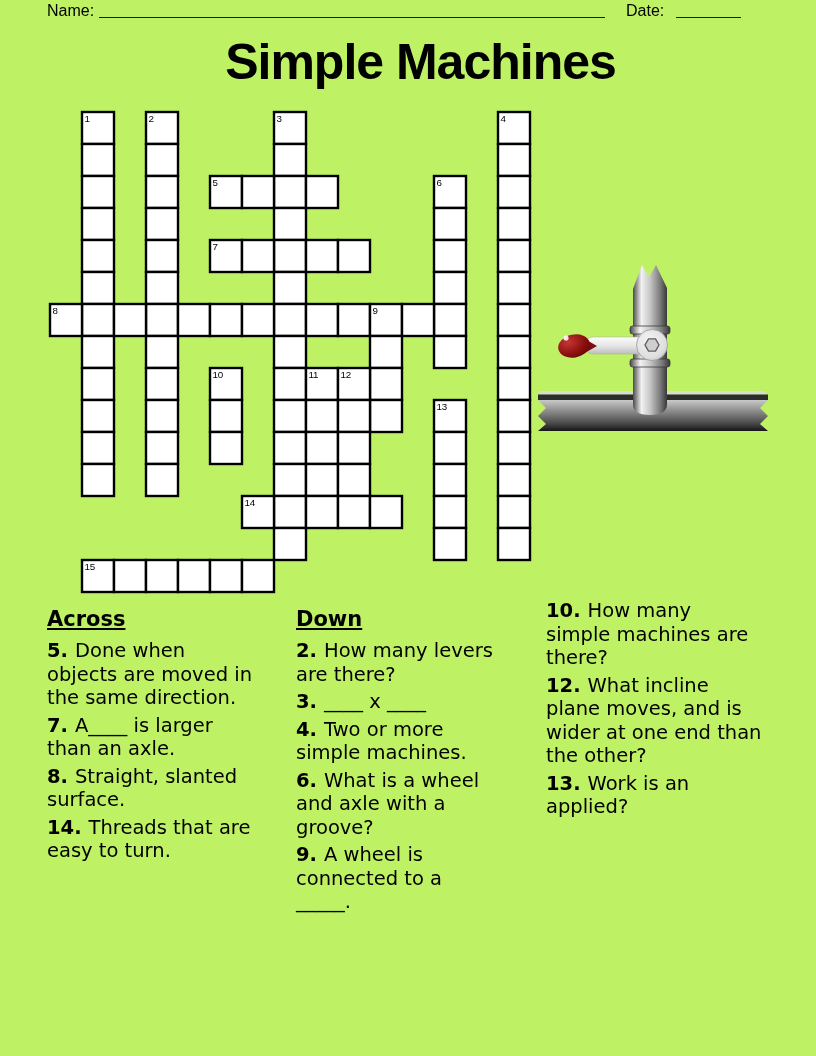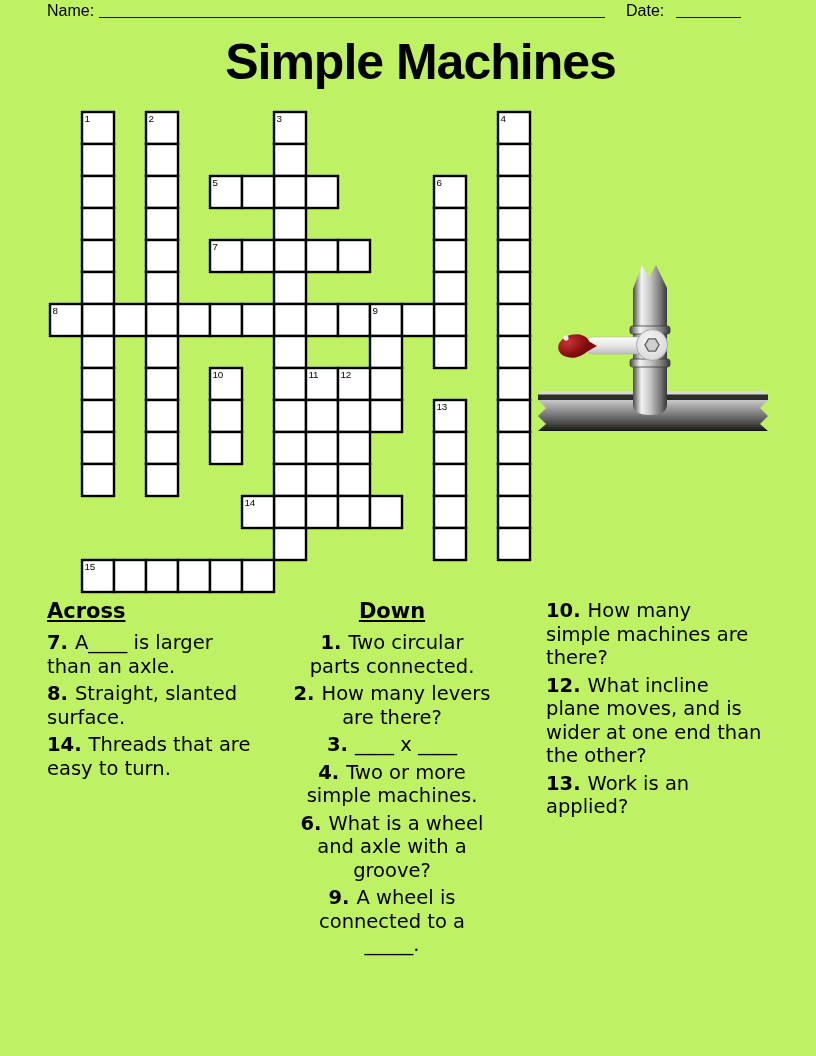--- a/index.html
+++ b/index.html
@@ -13,24 +13,24 @@
   
   .title{position:absolute;left:0;right:0;top:33px;text-align:center;
          font-family:"Liberation Sans",sans-serif;font-size:50px;font-weight:bold;letter-spacing:-1px;}
   
   .grid-wrap{position:absolute;left:48px;top:110px;width:484px;height:484px;}
   
   .pipe-wrap{position:absolute;left:535px;top:258px;width:235px;height:176px;}
   
   .clues-col{position:absolute;top:599px;}
   .col-across{left:47px;width:240px;}
-  .col-down{left:272px;width:240px;text-align:center;}
+  .col-down{left:296px;width:240px;}
   .col-down2{left:546px;width:262px;}
   .col-heading{font-family:"DejaVu Sans",sans-serif;font-size:21px;font-weight:bold;
-               text-decoration:underline;margin:0 0 8px 0;line-height:24px;}
+               text-decoration:underline;margin:8px 0 8px 0;line-height:24px;}
   .clue{font-family:"DejaVu Sans",sans-serif;font-size:19.5px;line-height:23.5px;margin:0 0 4px 0;}
   .clue .n{font-weight:bold;margin-right:7px;}
   .clue .t{white-space:pre-line;}
 </style>
 </head>
 <body>
 
 <div class="page">
 
   <div class="name-label">Name:</div>
@@ -206,34 +206,35 @@
       <ellipse cx="39" cy="88" rx="16" ry="11.5" transform="rotate(-12 39 88)" fill="url(#redg)"></ellipse>
       <circle cx="31" cy="80" r="2.6" fill="#ffffff" opacity="0.9"></circle>
       <circle cx="117" cy="87" r="15.5" fill="url(#hubg)" stroke="#9a9a9a" stroke-width="0.8"></circle>
       <polygon points="124,87 120.5,93.1 113.5,93.1 110,87 113.5,80.9 120.5,80.9" fill="#cfcfcf" stroke="#616161" stroke-width="1.4"></polygon>
     </svg>
   </div>
 
   <div class="clues-col col-across">
     <div class="col-heading">Across</div>
     <div id="across-list">
+        <div class="clue"><span class="n">5.</span><span class="t">Done when
+objects are moved in
+the same direction.</span></div>
         <div class="clue"><span class="n">7.</span><span class="t">A____ is larger
 than an axle.</span></div>
         <div class="clue"><span class="n">8.</span><span class="t">Straight, slanted
 surface.</span></div>
         <div class="clue"><span class="n">14.</span><span class="t">Threads that are
 easy to turn.</span></div>
       </div>
   </div>
 
   <div class="clues-col col-down">
     <div class="col-heading">Down</div>
     <div id="down-list-1">
-        <div class="clue"><span class="n">1.</span><span class="t">Two circular
-parts connected.</span></div>
         <div class="clue"><span class="n">2.</span><span class="t">How many levers
 are there?</span></div>
         <div class="clue"><span class="n">3.</span><span class="t">____ x ____</span></div>
         <div class="clue"><span class="n">4.</span><span class="t">Two or more
 simple machines.</span></div>
         <div class="clue"><span class="n">6.</span><span class="t">What is a wheel
 and axle with a
 groove?</span></div>
         <div class="clue"><span class="n">9.</span><span class="t">A wheel is
 connected to a

